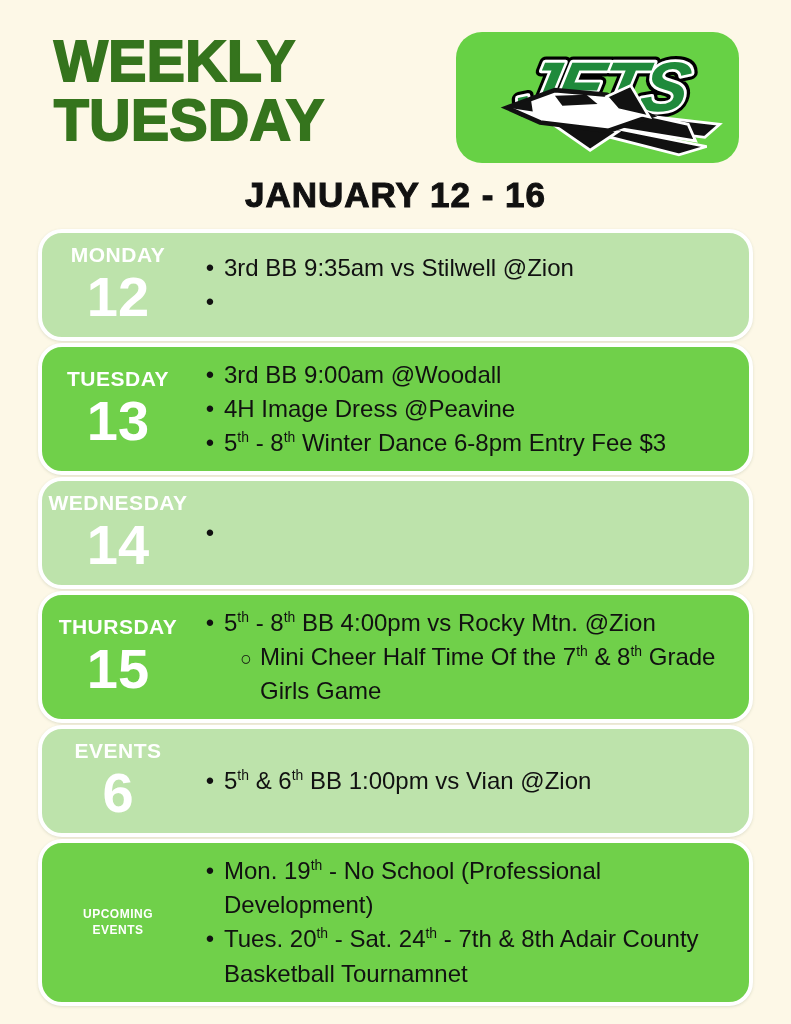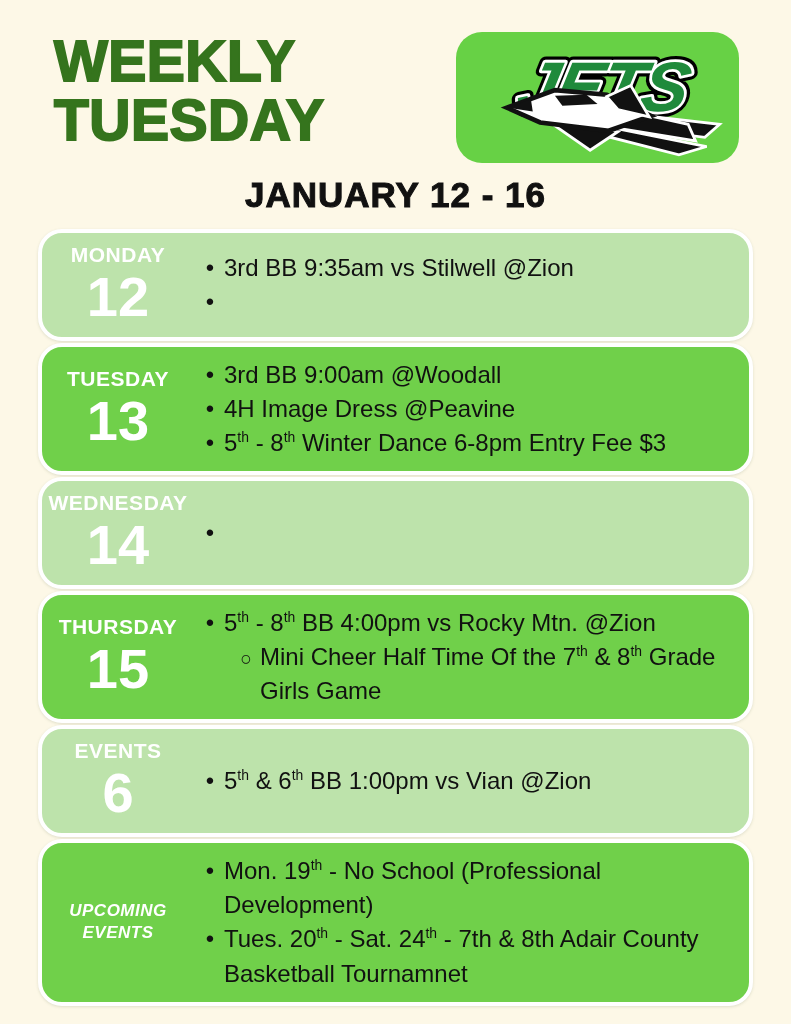--- a/index.html
+++ b/index.html
@@ -83,21 +83,21 @@
     font-weight: 700;
     letter-spacing: 0.5px;
     line-height: 1.15;
   }
   .day-date {
     font-size: 56px;
     font-weight: 700;
     line-height: 1.05;
     margin-top: 1px;
   }
-  .row.upcoming .day-name { font-size: 17px; line-height: 1.35; padding: 0 10px; font-style: italic; }
+  .row.upcoming .day-name { font-size: 12px; line-height: 1.35; padding: 0 10px; }
   .events {
     list-style: none;
     margin: 0;
     padding: 11px 16px 11px 2px;
     flex: 1 1 auto;
     display: flex;
     flex-direction: column;
     justify-content: center;
   }
   .events li {

